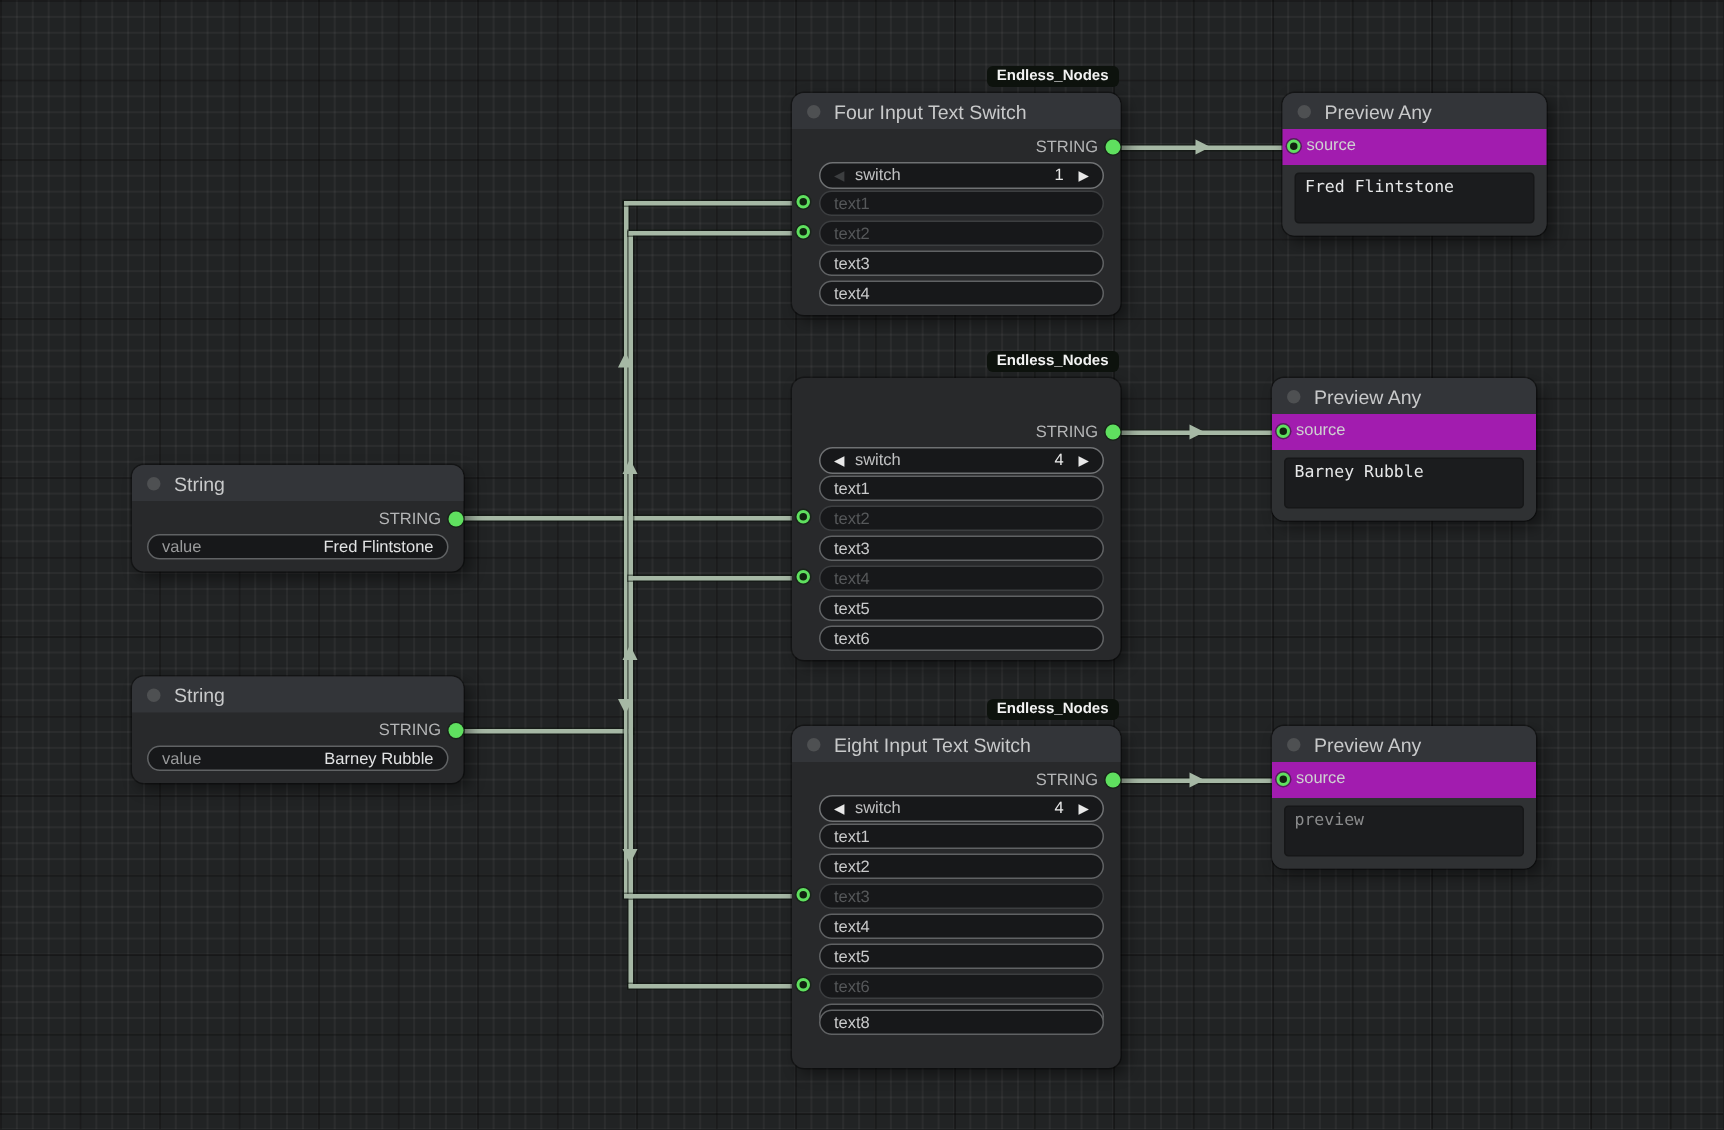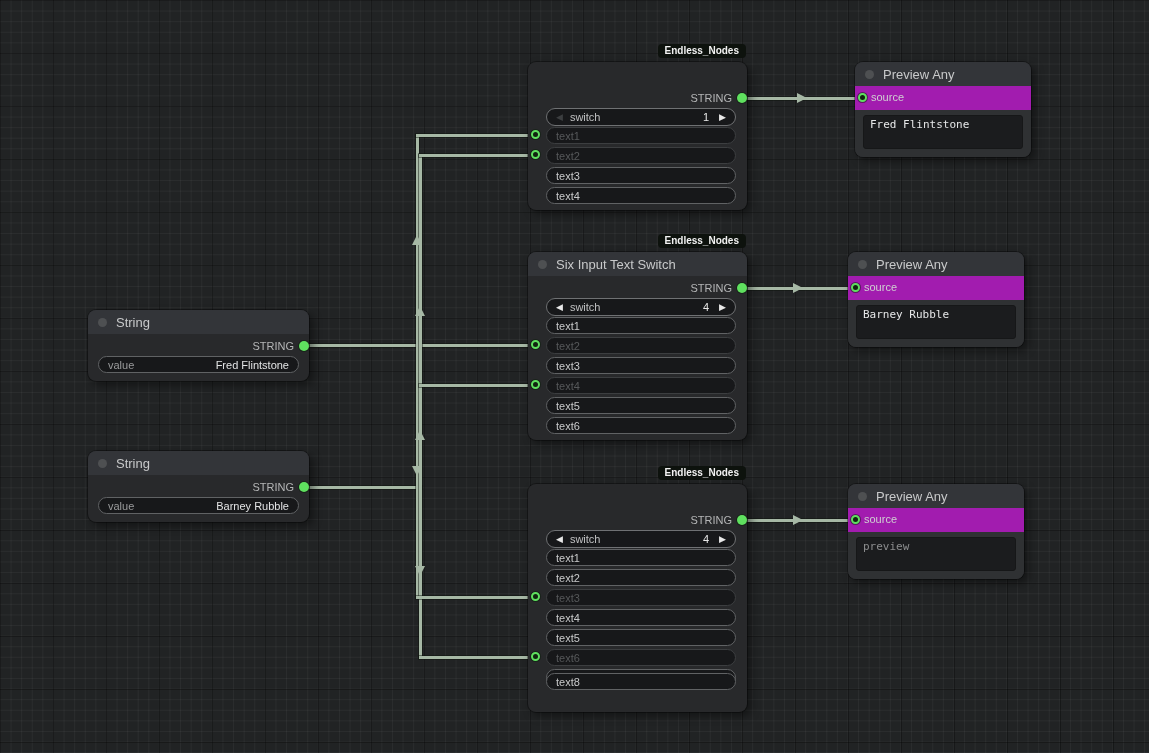--- a/index.html
+++ b/index.html
@@ -112,20 +112,24 @@
     <div class="port-out" style="top:29px;">STRING</div>
     <span class="dot-out" style="top:31px;"></span>
     <div class="widget string-widget" style="top:46px;">
       <span class="flabel">value</span>
       <span class="fvalue">Barney Rubble</span>
     </div>
   </div>
 
   <div class="node" style="left:528px;top:62px;width:219px;height:148px;">
     <div class="badge">Endless_Nodes</div>
+    <div class="node-title">
+      <span class="tdot"></span>
+      <span class="ttext">Four Input Text Switch</span>
+    </div>
     <div class="port-out" style="top:29px;">STRING</div>
     <span class="dot-out" style="top:31px;"></span>
     <div class="widget switch-widget" style="top:46px;">
       <span class="warrow dim">◀</span>
       <span class="wlabel">switch</span>
       <span class="wvalue">1</span>
       <span class="warrow">▶</span>
     </div>
     <div class="widget converted" style="top:65px;">
         <span>text1</span>
@@ -138,24 +142,20 @@
       </div>
     <div class="widget" style="top:125px;">
         <span>text4</span>
       </div>
     <span class="dot-in" style="top:68px;"></span>
     <span class="dot-in" style="top:88px;"></span>
   </div>
 
   <div class="node" style="left:528px;top:252px;width:219px;height:188px;">
     <div class="badge">Endless_Nodes</div>
-    <div class="node-title">
-      <span class="tdot"></span>
-      <span class="ttext">Six Input Text Switch</span>
-    </div>
     <div class="port-out" style="top:29px;">STRING</div>
     <span class="dot-out" style="top:31px;"></span>
     <div class="widget switch-widget" style="top:46px;">
       <span class="warrow">◀</span>
       <span class="wlabel">switch</span>
       <span class="wvalue">4</span>
       <span class="warrow">▶</span>
     </div>
     <div class="widget" style="top:65px;">
         <span>text1</span>
@@ -174,20 +174,24 @@
       </div>
     <div class="widget" style="top:165px;">
         <span>text6</span>
       </div>
     <span class="dot-in" style="top:88px;"></span>
     <span class="dot-in" style="top:128px;"></span>
   </div>
 
   <div class="node" style="left:528px;top:484px;width:219px;height:228px;">
     <div class="badge">Endless_Nodes</div>
+    <div class="node-title">
+      <span class="tdot"></span>
+      <span class="ttext">Eight Input Text Switch</span>
+    </div>
     <div class="port-out" style="top:29px;">STRING</div>
     <span class="dot-out" style="top:31px;"></span>
     <div class="widget switch-widget" style="top:46px;">
       <span class="warrow">◀</span>
       <span class="wlabel">switch</span>
       <span class="wvalue">4</span>
       <span class="warrow">▶</span>
     </div>
     <div class="widget" style="top:65px;">
         <span>text1</span>

